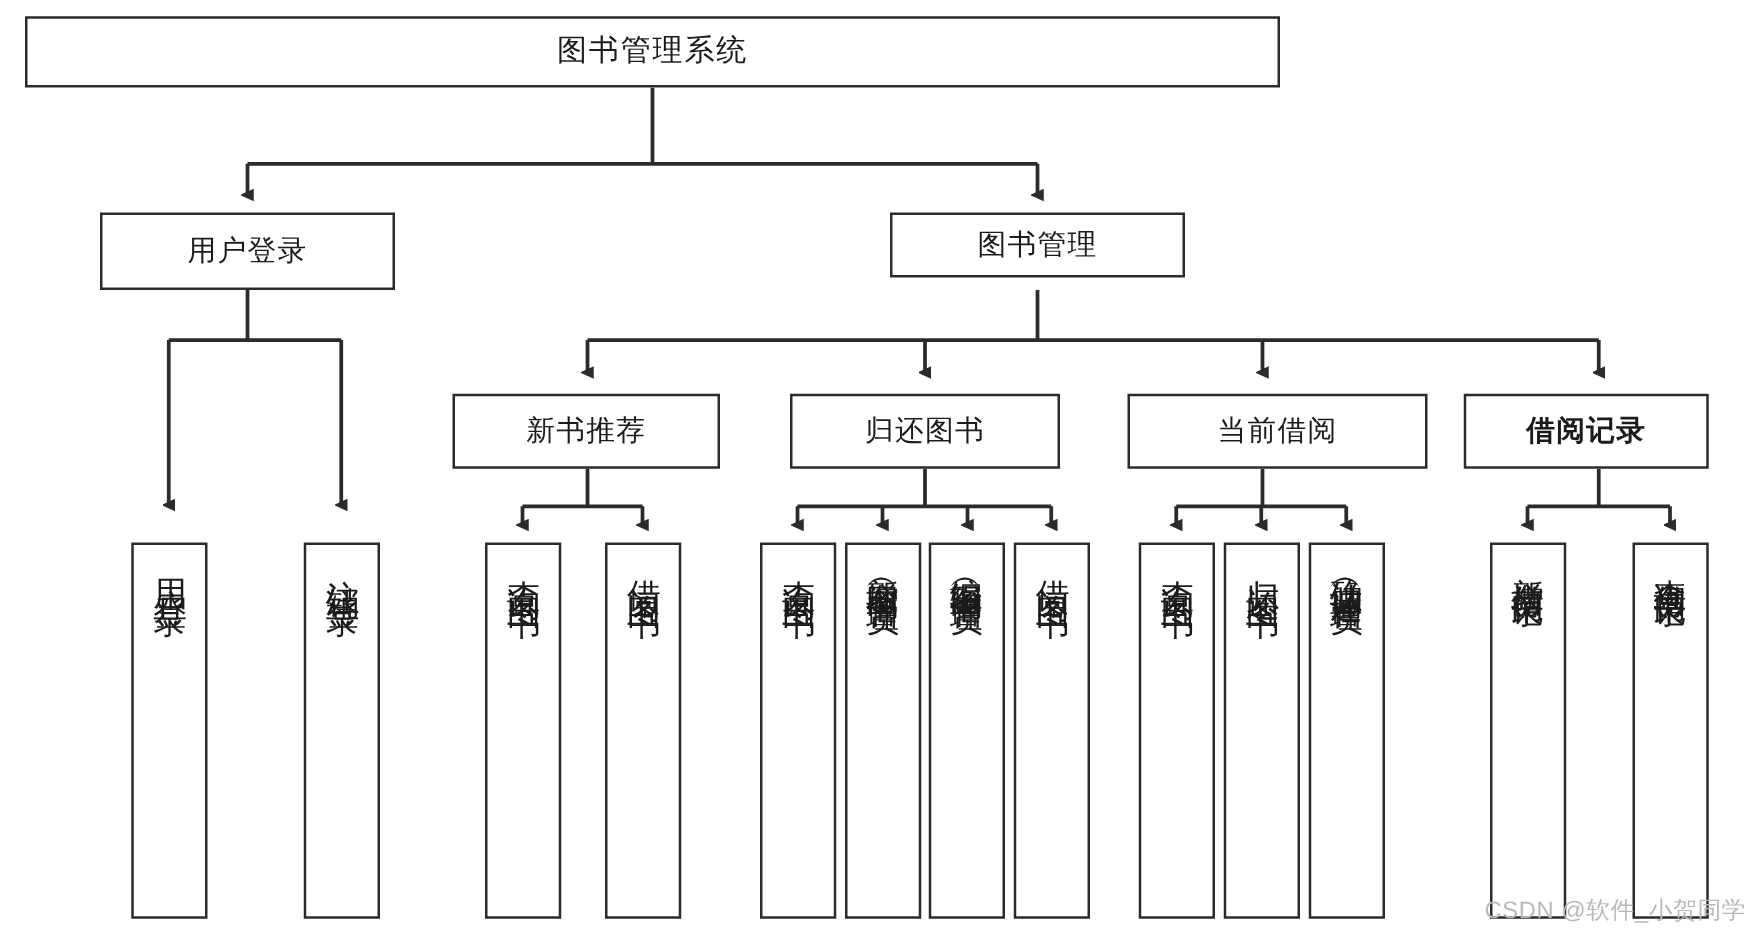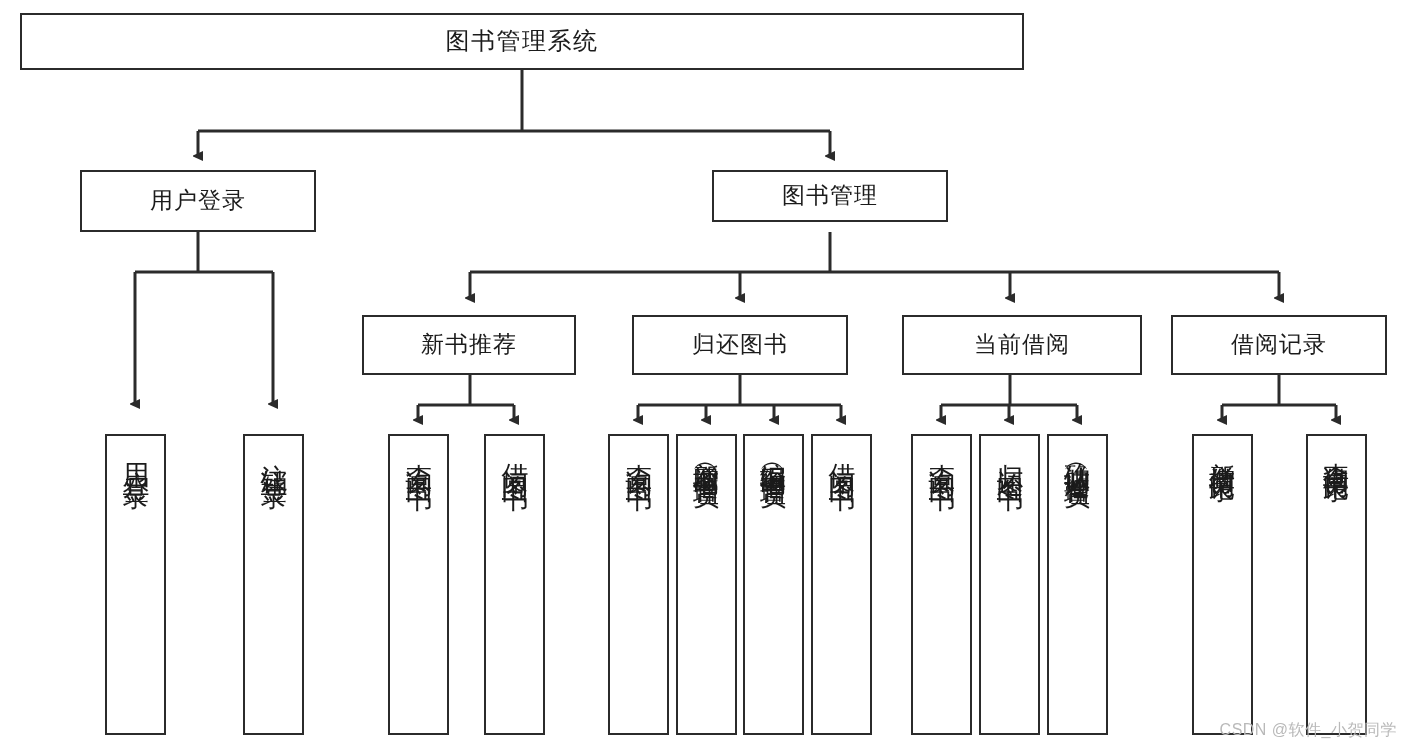--- a/index.html
+++ b/index.html
@@ -59,21 +59,21 @@
     margin-top:2px;
   }
   .node.v.tall-text .lbl{
     font-size:26px;
     letter-spacing:3px;
   }
   .watermark{
     position:absolute;
     right:8px;
     bottom:6px;
-    font-size:16px;
+    font-size:19px;
     color:#b9b9b9;
     letter-spacing:0.5px;
     z-index:5;
     white-space:nowrap;
   }
 </style>
 </head>
 <body>
 
 <div id="canvas">
@@ -145,21 +145,21 @@
   </div>
 
   <div class="node h" style="left:632px;top:315px;width:216px;height:60px;">
     <span class="lbl">归还图书</span>
   </div>
 
   <div class="node h" style="left:902px;top:315px;width:240px;height:60px;">
     <span class="lbl">当前借阅</span>
   </div>
 
-  <div class="node h" style="left:1171px;top:315px;width:216px;height:60px;">
+  <div class="node h" style="left:1171px;top:315px;width:196px;height:60px;font-weight:bold;">
     <span class="lbl">借阅记录</span>
   </div>
 
   <div class="node v" style="left:105px;top:434px;width:61px;height:301px;">
     <span class="lbl">用户登录</span>
   </div>
 
   <div class="node v" style="left:243px;top:434px;width:61px;height:301px;">
     <span class="lbl">注销登录</span>
   </div>

